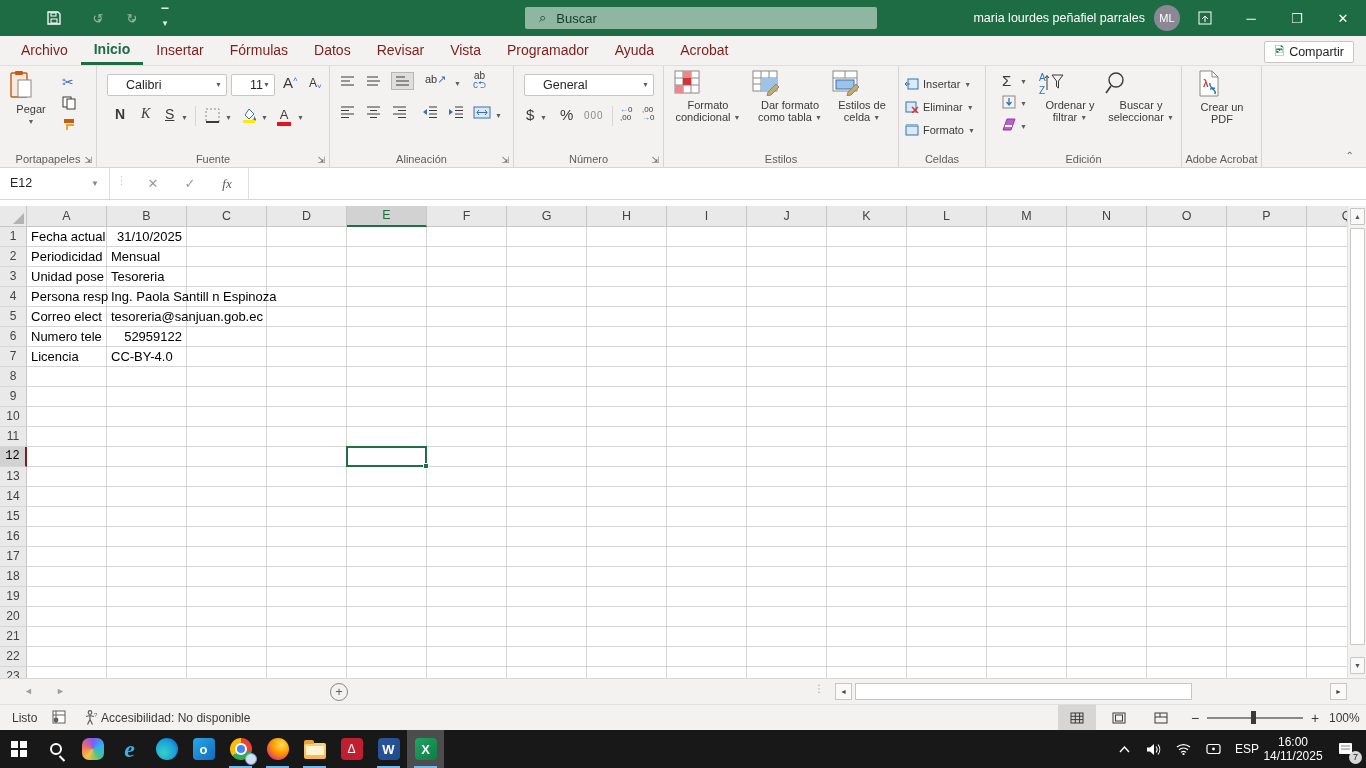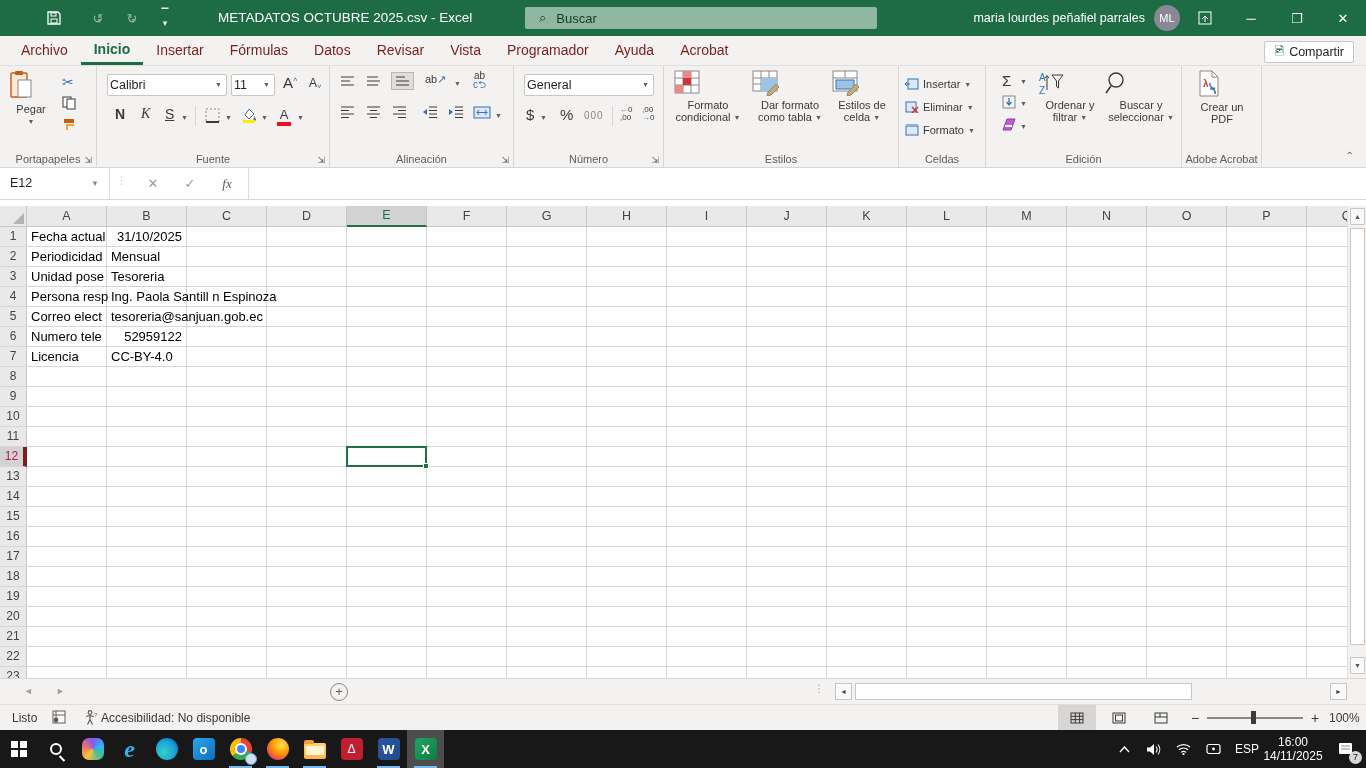--- a/index.html
+++ b/index.html
@@ -28,21 +28,21 @@
   #share-btn .sh-ic { color:#1E6C43; font-size:12px; }
 
   
   #ribbon { position:absolute; left:0; top:66px; width:1366px; height:102px; background:#F3F2F1; border-bottom:1px solid #D8D6D4; }
   .rgroup { position:absolute; top:0; height:102px; border-right:1px solid #D8D6D4; }
   .rg-label { position:absolute; bottom:3px; left:0; right:0; text-align:center; font-size:11px; color:#605E5C; }
   .launcher { position:absolute; bottom:3px; right:4px; font-size:9px; color:#605E5C; }
   .bigbtn { position:absolute; top:4px; text-align:center; font-size:11px; color:#3B3A39; line-height:12px; }
   .bigbtn .bic { display:block; margin:0 auto 3px auto; }
   .caret { font-size:7px; color:#605E5C; vertical-align:1px; }
-  .combo { position:absolute; height:22px; background:#fff; border:1px solid #C8C6C4; font-size:12.5px; color:#252423; line-height:20px; padding-left:2px; border-radius:2px; }
+  .combo { position:absolute; height:22px; background:#fff; border:1px solid #C8C6C4; font-size:12.5px; color:#252423; line-height:20px; padding-left:18px; border-radius:2px; }
   .combo .cb-arrow { position:absolute; right:4px; top:0; font-size:7px; color:#605E5C; line-height:20px; }
   .sbtn { position:absolute; font-size:14px; color:#3B3A39; }
   .vsep { position:absolute; width:1px; background:#D8D6D4; }
   .boxed { outline:1px solid #B9B7B5; background:#E0DEDC; }
   .minirow { position:absolute; left:6px; height:20px; display:flex; align-items:center; gap:4px; font-size:11px; color:#3B3A39; white-space:nowrap; }
   #collapse-ribbon { position:absolute; right:12px; bottom:6px; font-size:10px; color:#605E5C; }
 
   
   #formula-bar { position:absolute; left:0; top:168px; width:1366px; height:32px; background:#fff; border-bottom:1px solid #D8D6D4; }
   #name-box { position:absolute; left:0; top:0; width:110px; height:31px; border-right:1px solid #E1DFDD; font-size:12.5px; color:#252423; line-height:31px; padding-left:10px; }
@@ -52,21 +52,21 @@
   #fx-label { font-style:italic; font-family:"Liberation Serif", serif; color:#5A5856; }
   #formula-input { position:absolute; left:248px; top:0; right:0; height:31px; border-left:1px solid #E1DFDD; }
 
   
   #grid { position:absolute; left:0; top:206px; width:1347px; height:472px; background:#fff; overflow:hidden; }
   #corner { position:absolute; left:0; top:0; width:27px; height:21px; background:#E9E9E9; border-right:1px solid #9f9f9f00; border-bottom:1px solid #C9C7C5; border-right:1px solid #C9C7C5; }
   #corner:after { content:""; position:absolute; right:2px; bottom:2px; border-style:solid; border-width:0 0 11px 11px; border-color:transparent transparent #B5B3B1 transparent; }
   .colhdr { position:absolute; top:0; height:21px; background:#E9E9E9; border-right:1px solid #C9C7C5; border-bottom:1px solid #C9C7C5; text-align:center; font-size:12.5px; color:#444; line-height:20px; }
   .colhdr.sel { background:#D2D2D2; color:#1E6C43; border-bottom:2px solid #1E7145; line-height:19px; }
   .rowhdr { position:absolute; left:0; width:27px; background:#E9E9E9; border-right:1px solid #C9C7C5; border-bottom:1px solid #D6D6D6; text-align:center; font-size:12px; color:#444; }
-  .rowhdr.sel { background:#D2D2D2; color:#be185d; border-right:4px solid #7f1d1d; }
+  .rowhdr.sel { background:#D2D2D2; color:#000000; border-right:2px solid #7f1d1d;font-family:Liberation Mono, monospace; }
   #grid-bg { position:absolute; left:27px; top:21px; width:1320px; height:451px;
      background-image:
        repeating-linear-gradient(to right, transparent 0 79px, #D6D6D6 79px 80px),
        repeating-linear-gradient(to bottom, transparent 0 19px, #D6D6D6 19px 20px); }
   .cell { position:absolute; height:20px; line-height:20px; font-size:13px; color:#000; padding-left:4px; white-space:nowrap; overflow:hidden; background:transparent; }
   .cell.right { text-align:right; padding-right:5px; padding-left:0; }
   .cell.spill { overflow:visible; z-index:2; }
   #sel-ring { position:absolute; border:2px solid #1E7145; background:transparent; z-index:3; }
   #sel-handle { position:absolute; width:6px; height:6px; background:#1E7145; border:1px solid #fff; z-index:4; }
 
@@ -141,21 +141,20 @@
       <svg width="16" height="16" viewBox="0 0 16 16">
           <path d="M2 2h10l2 2v10H2z" fill="none" stroke="#fff" stroke-width="1.3"></path>
           <rect x="5" y="9" width="6" height="4" fill="none" stroke="#fff"></rect>
           <rect x="5" y="3" width="5" height="3" fill="none" stroke="#fff"></rect>
         </svg>
     </span>
     <span class="qat-btn qat-dim">↺<span class="qat-carets">▾</span></span>
     <span class="qat-btn qat-dim">↻<span class="qat-carets">▾</span></span>
     <span class="qat-btn" style="font-size:9px;">▔<br>▾</span>
   </div>
-  <span id="title-text">METADATOS OCTUBRE 2025.csv  -  Excel</span>
   <div id="search-pill">
     <span class="mag">⌕</span>
     <span>Buscar</span>
   </div>
   <div id="user-area">
     <span>maria lourdes peñafiel parrales</span>
     <span id="avatar">ML</span>
   </div>
   <div class="win-controls">
     <span class="win-btn ribbon-opts">

